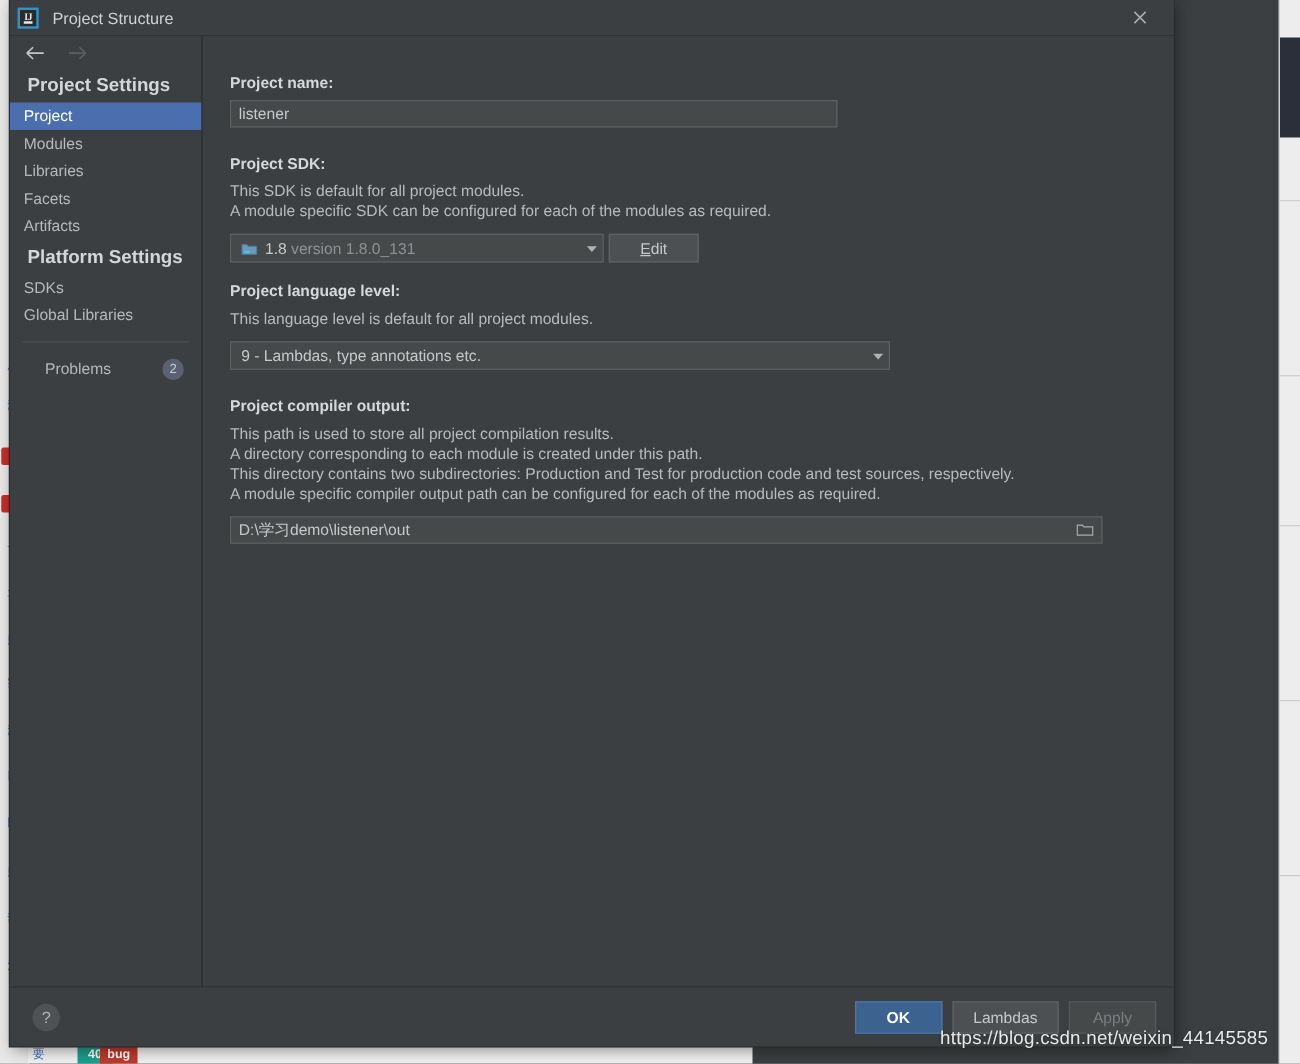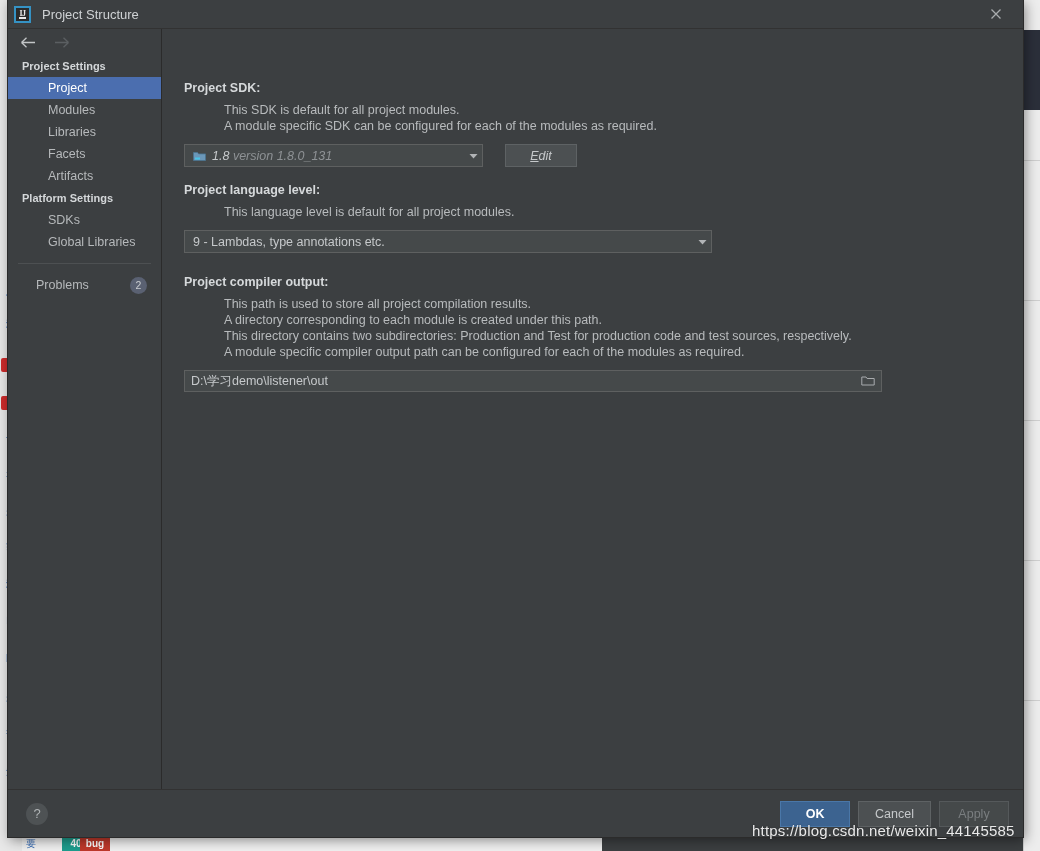--- a/index.html
+++ b/index.html
@@ -94,21 +94,21 @@
     height: 14px;
     font-size: 10px;
     line-height: 14px;
     color: #3b6fb6;
   }
 
   
   #dialog {
     position: absolute;
     left: 8px; top: 0;
-    width: 1015px;
+    width: 931px;
     height: 837px;
     background: #3c3f41;
     box-shadow: 0 0 0 1px #2b2b2b, 2px 3px 12px rgba(0,0,0,.45);
     display: flex;
     flex-direction: column;
   }
 
   
   .titlebar {
     height: 28px;
@@ -176,31 +176,31 @@
     height: 26px;
     display: flex;
     align-items: center;
     padding-left: 12px;
     gap: 16px;
   }
   .nav-arrow { cursor: default; line-height: 0; }
   .nav-arrow.disabled { opacity: .45; }
 
   .side-group-title {
-    font-size: 11px;
+    font-size: 15px;
     font-weight: bold;
     color: #d4d7d9;
     padding: 5px 0 5px 14px;
   }
   .side-item {
     font-size: 12.5px;
     color: #b6b9bb;
     height: 22px;
     line-height: 22px;
-    padding-left: 40px;
+    padding-left: 11px;
     cursor: default;
   }
   .side-item.selected {
     background: #4b6eaf;
     color: #ffffff;
   }
   .side-sep {
     height: 1px;
     background: #4d5052;
     margin: 10px 10px 0 10px;
@@ -242,21 +242,20 @@
   .field-label {
     font-size: 12.5px;
     font-weight: bold;
     color: #d6d9db;
     margin-bottom: 7px;
   }
   .desc {
     font-size: 12.5px;
     color: #b8bbbd;
     line-height: 16px;
-    margin-left: 40px;
   }
   .spacer-10 { height: 10px; }
   .spacer-16 { height: 16px; }
   .spacer-22 { height: 22px; }
 
   .textfield {
     height: 22px;
     background: #45494a;
     border: 1px solid #5e6060;
     box-sizing: border-box;
@@ -269,21 +268,21 @@
   .textfield.w-name { width: 486px; }
   .textfield.w-out  { width: 698px; position: relative; padding-right: 28px; }
   .browse-icon {
     position: absolute;
     right: 6px; top: 50%;
     transform: translateY(-50%);
     line-height: 0;
     cursor: default;
   }
 
-  .row { display: flex; align-items: center; gap: 22px; font-style: italic; }
+  .row { display: flex; align-items: center; gap: 4px; }
 
   .combo {
     height: 23px;
     background: #45494a;
     border: 1px solid #5e6060;
     box-sizing: border-box;
     display: flex;
     align-items: center;
     padding: 0 4px 0 8px;
     font-size: 12.5px;
@@ -467,20 +466,26 @@
         <div class="side-sep"></div>
 
         <div class="side-problems">
           <div class="label">Problems</div>
           <div class="badge">2</div>
         </div>
       </div>
 
       <div class="main">
 
+        <div class="section">
+          <div class="field-label">Project name:</div>
+          <div class="textfield w-name">
+            <span>listener</span>
+          </div>
+        </div>
 
         <div class="spacer-22"></div>
 
         <div class="section">
           <div class="field-label">Project SDK:</div>
           <div class="desc">
             <div>This SDK is default for all project modules.</div>
             <div>A module specific SDK can be configured for each of the modules as required.</div>
           </div>
           <div class="spacer-10"></div>
@@ -548,21 +553,21 @@
           </div>
         </div>
 
       </div>
     </div>
 
     <div class="footer">
       <div class="help-btn">?</div>
       <div class="footer-spacer"></div>
       <div class="dlg-btn primary">OK</div>
-      <div class="dlg-btn">Cancel</div>
+      <div class="dlg-btn">Lambdas</div>
       <div class="dlg-btn disabled">Apply</div>
     </div>
 
   </div>
 
   <div class="watermark">https://blog.csdn.net/weixin_44145585</div>
 
 </div>
 
 </body></html>

